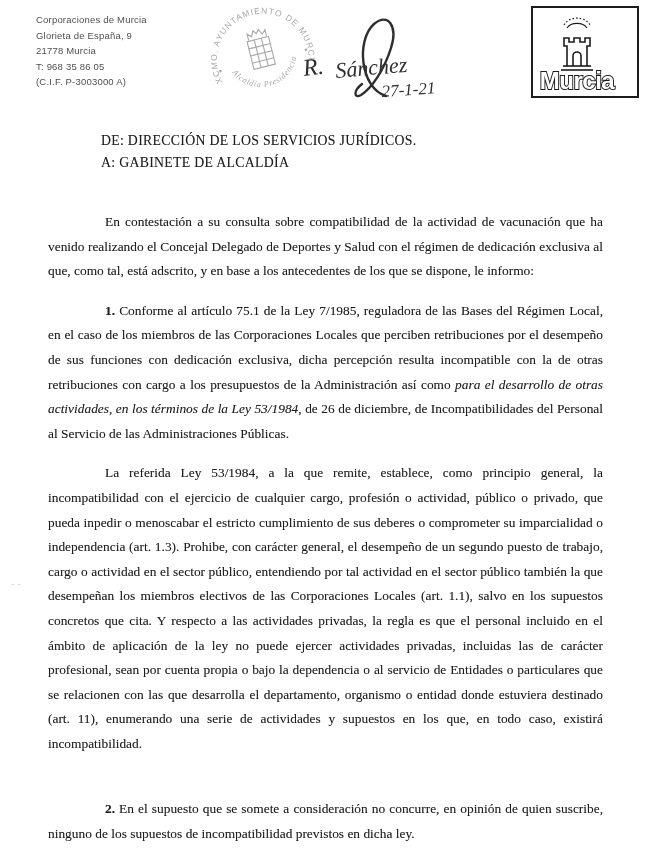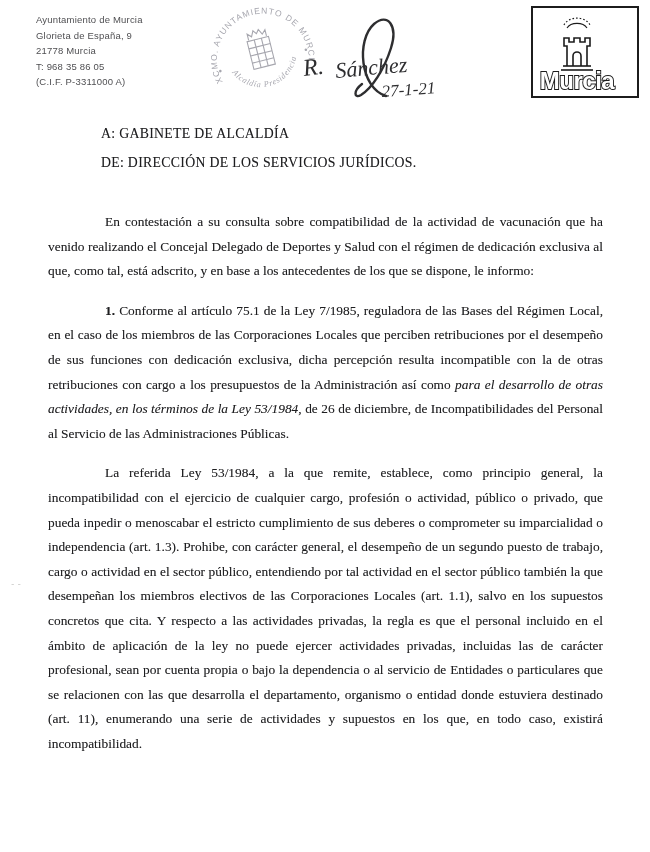--- a/index.html
+++ b/index.html
@@ -47,25 +47,25 @@
     font-size:9px;line-height:2px;font-family:"DejaVu Sans Mono",monospace;
     letter-spacing:1px;
   }
 </style>
 </head>
 <body>
 
 <div class="page">
 
   <div class="address">
-    <div>Ayuntamiento de Murcia</div>
+    <div>Corporaciones de Murcia</div>
     <div>Glorieta de España, 9</div>
     <div>21778 Murcia</div>
     <div>T: 968 35 86 05</div>
-    <div>(C.I.F. P-3311000 A)</div>
+    <div>(C.I.F. P-3003000 A)</div>
   </div>
 
   <svg class="stamp" width="122" height="112" viewBox="0 0 122 122">
     <defs>
       <path id="arcTop" d="M 13,79 A 50,50 0 1 1 109,79" fill="none"></path>
       <path id="arcBottom" d="M 24,68 A 39,39 0 0 0 98,68" fill="none"></path>
     </defs>
     <g transform="rotate(-14 61 61)" fill="#90909a" stroke="none">
       <text font-family="Liberation Sans, sans-serif" font-size="9.3" letter-spacing="1.1">
         <textPath href="#arcTop" startOffset="50%" text-anchor="middle">EXCMO. AYUNTAMIENTO DE MURCIA</textPath>
@@ -111,24 +111,25 @@
         <path d="M 40,58 L 40,48 A 4,4 0 0 1 48,48 L 48,58"></path>
         <line x1="30" y1="58" x2="58" y2="58"></line>
         <line x1="28" y1="62" x2="60" y2="62"></line>
       </g>
 
       <text x="44" y="81" text-anchor="middle" font-family="Liberation Sans, sans-serif" font-weight="bold" font-size="24" letter-spacing="-0.5" fill="#ffffff" stroke="#1c1c1c" stroke-width="1.9" paint-order="stroke">Murcia</text>
     </svg>
   </div>
 
   <main class="letter">
+    <p class="addr-line from">DE: DIRECCIÓN DE LOS SERVICIOS JURÍDICOS.</p>
     <p class="addr-line to">A: GABINETE DE ALCALDÍA</p>
-    <p class="addr-line from">DE: DIRECCIÓN DE LOS SERVICIOS JURÍDICOS.</p>
     <div id="paragraphs">
         <p class="para first"><span>En contestación a su consulta sobre compatibilidad de la actividad de vacunación que ha venido realizando el Concejal Delegado de Deportes y Salud con el régimen de dedicación exclusiva al que, como tal, está adscrito, y en base a los antecedentes de los que se dispone, le informo:</span></p>
         <p class="para"><span class="b">1.</span><span> Conforme al artículo 75.1 de la Ley 7/1985, reguladora de las Bases del Régimen Local, en el caso de los miembros de las Corporaciones Locales que perciben retribuciones por el desempeño de sus funciones con dedicación exclusiva, dicha percepción resulta incompatible con la de otras retribuciones con cargo a los presupuestos de la Administración así como </span><span class="i">para el desarrollo de otras actividades, en los términos de la Ley 53/1984</span><span>, de 26 de diciembre, de Incompatibilidades del Personal al Servicio de las Administraciones Públicas.</span></p>
         <p class="para"><span>La referida Ley 53/1984, a la que remite, establece, como principio general, la incompatibilidad con el ejercicio de cualquier cargo, profesión o actividad, público o privado, que pueda inpedir o menoscabar el estricto cumplimiento de sus deberes o comprometer su imparcialidad o independencia (art. 1.3). Prohibe, con carácter general, el desempeño de un segundo puesto de trabajo, cargo o actividad en el sector público, entendiendo por tal actividad en el sector público también la que desempeñan los miembros electivos de las Corporaciones Locales (art. 1.1), salvo en los supuestos concretos que cita. Y respecto a las actividades privadas, la regla es que el personal incluido en el ámbito de aplicación de la ley no puede ejercer actividades privadas, incluidas las de carácter profesional, sean por cuenta propia o bajo la dependencia o al servicio de Entidades o particulares que se relacionen con las que desarrolla el departamento, organismo o entidad donde estuviera destinado (art. 11), enumerando una serie de actividades y supuestos en los que, en todo caso, existirá incompatibilidad.</span></p>
+        <p class="para extra-gap"><span class="b">2.</span><span> En el supuesto que se somete a consideración no concurre, en opinión de quien suscribe, ninguno de los supuestos de incompatibilidad previstos en dicha ley.</span></p>
       </div>
   </main>
 
   <div class="artifact">--</div>
 
 </div>
 
 </body></html>

